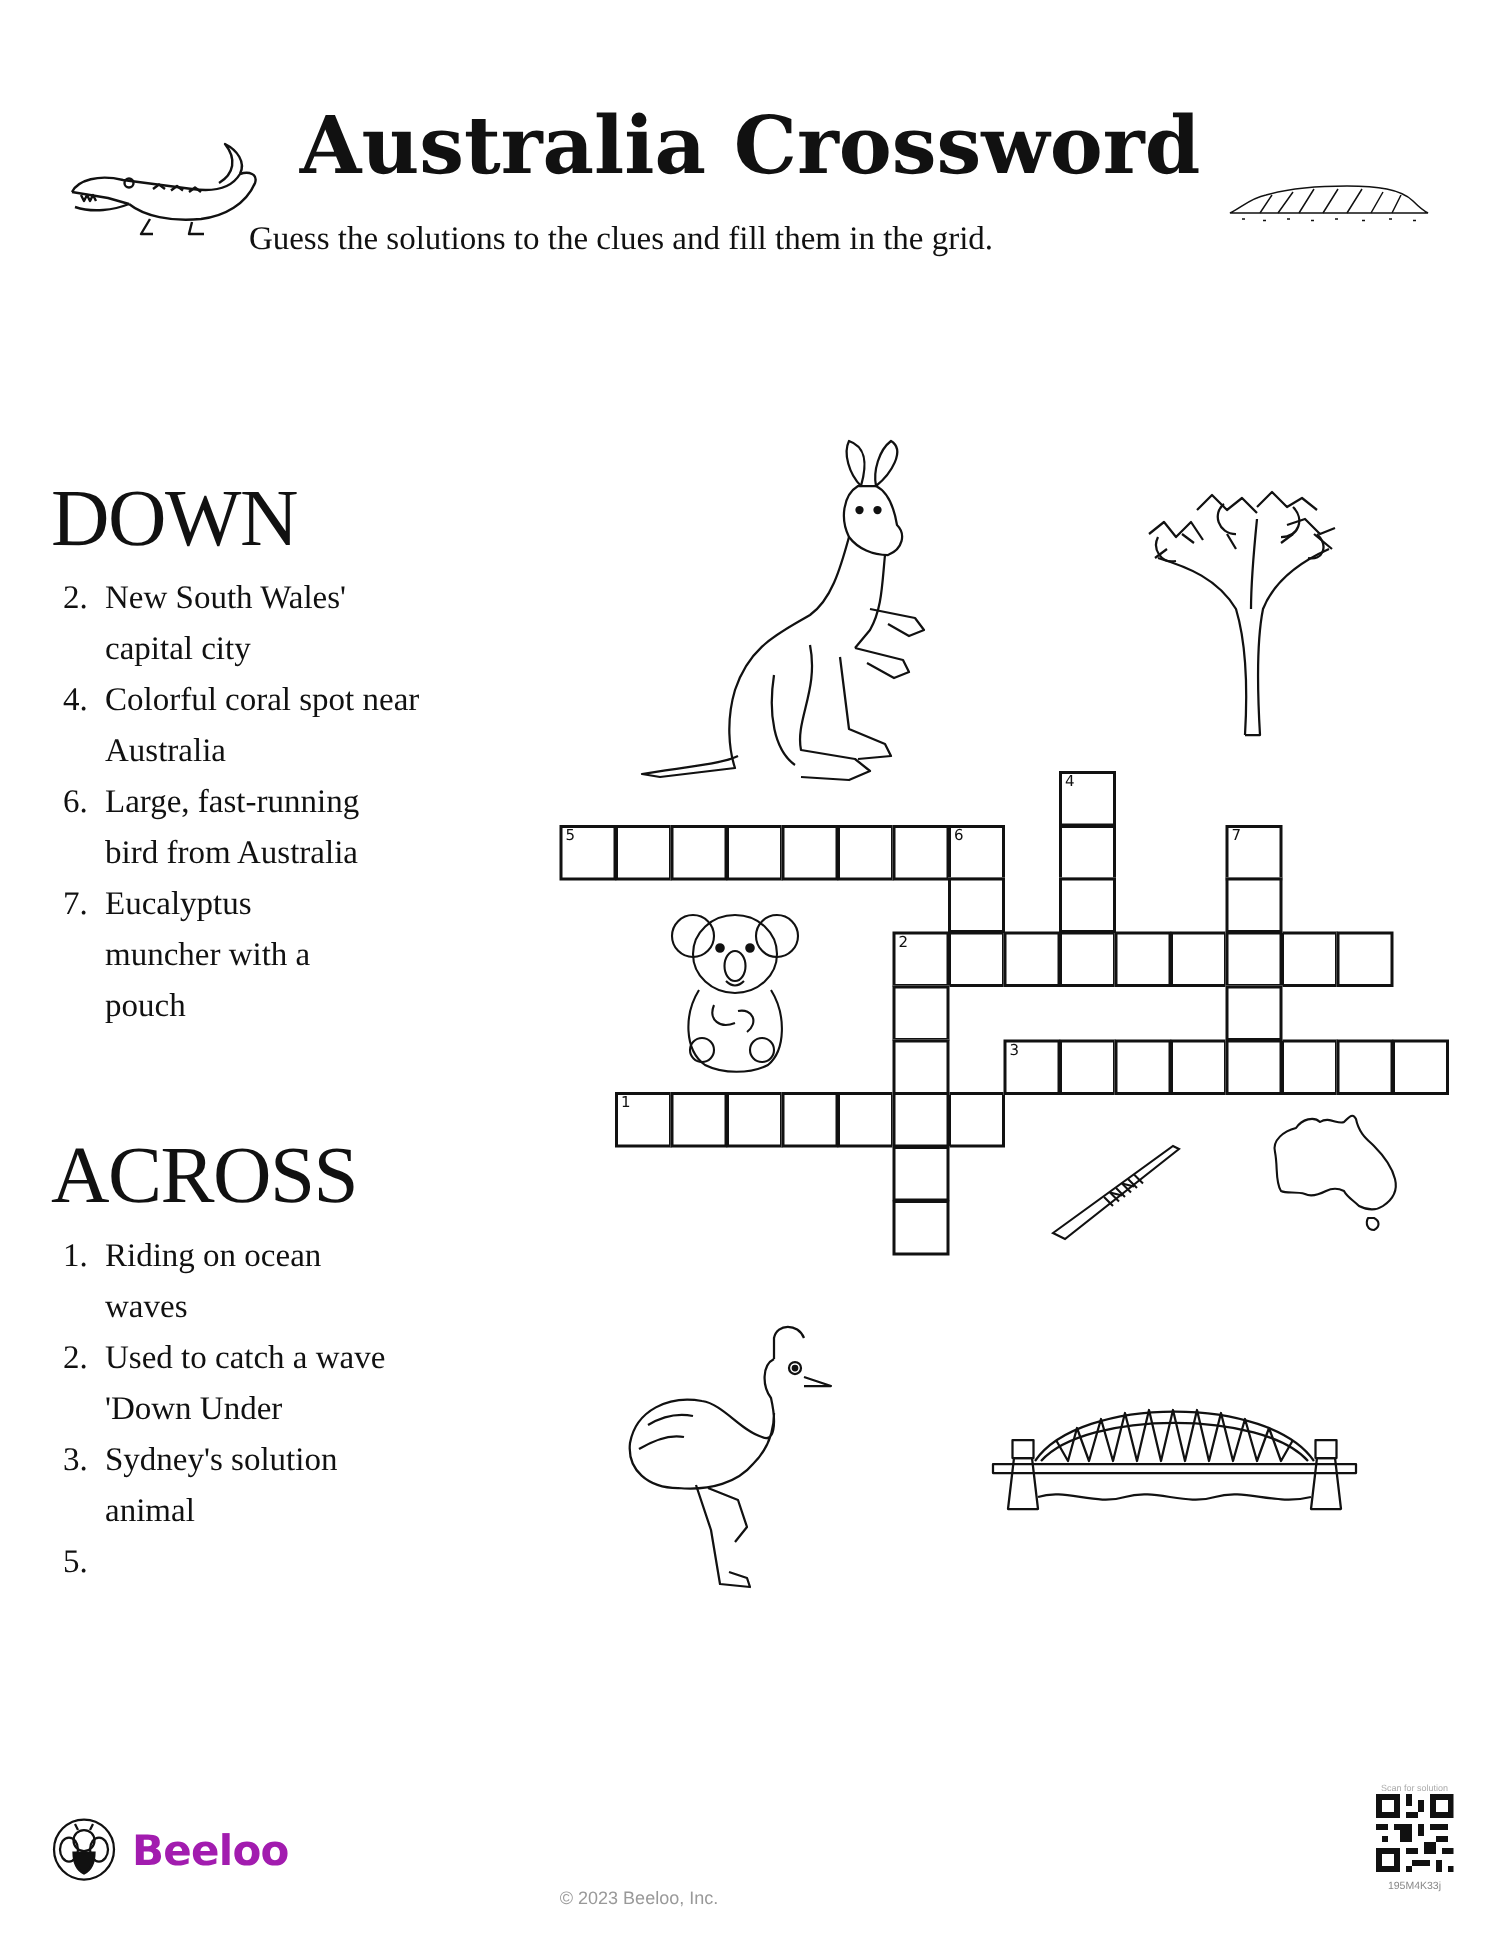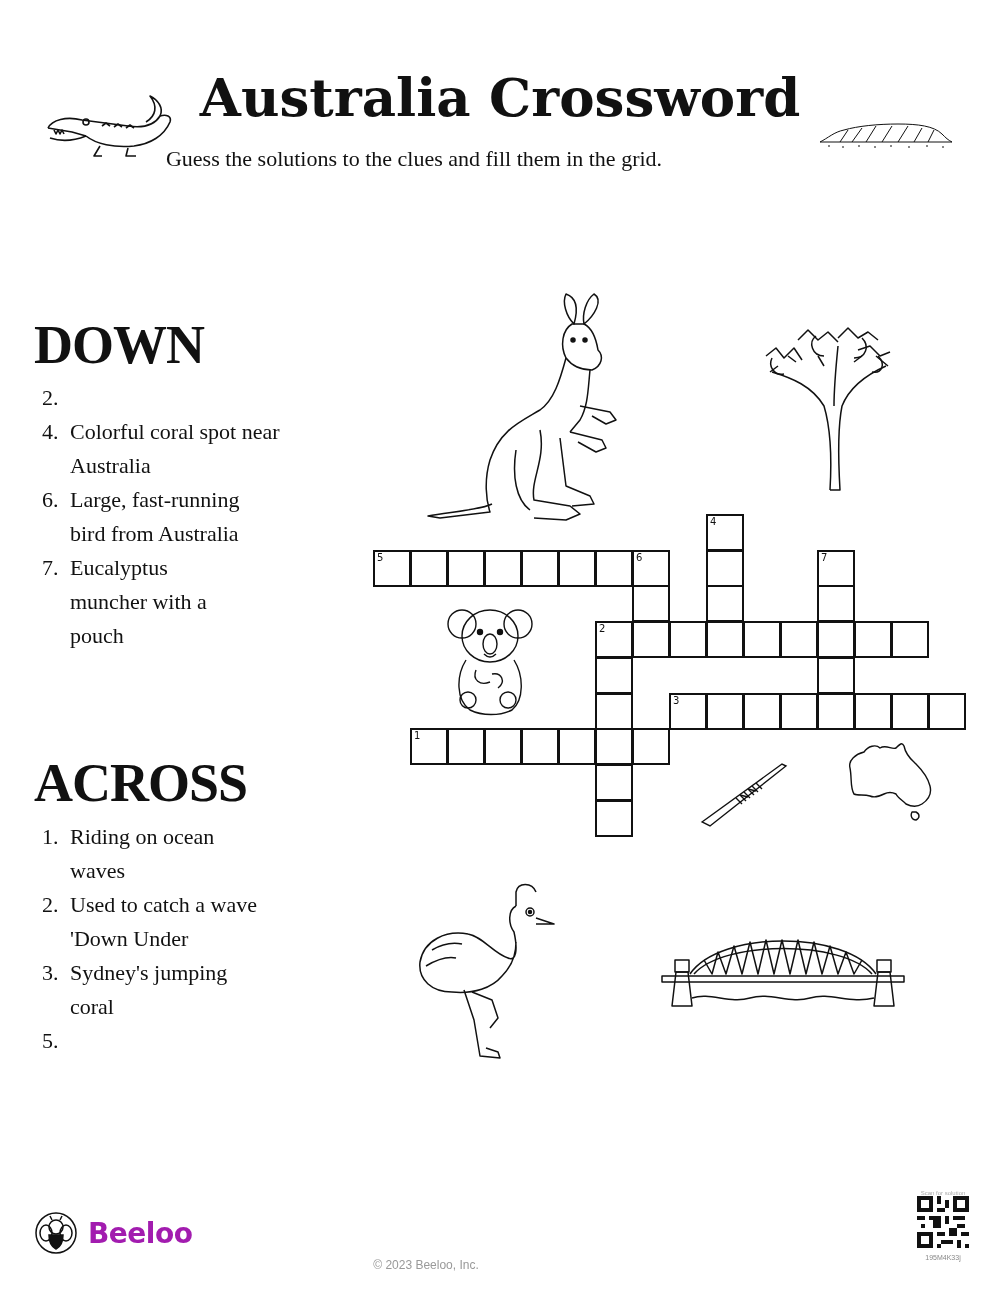--- a/index.html
+++ b/index.html
@@ -1,19 +1,19 @@
 <!DOCTYPE html>
 <html><head>
 <meta charset="utf-8">
 <style>
   html, body { margin: 0; padding: 0; background: #ffffff; }
   body { width: 1000px; height: 1294px; position: relative; overflow: hidden; color: #111; font-family: "DejaVu Serif", serif; }
   .title { position: absolute; left: 0; width: 1000px; top: 66px; text-align: center; font-family: "DejaVu Serif", serif; font-weight: bold; font-size: 53px; letter-spacing: 0px; color: #111; }
   .subtitle { position: absolute; left: 0; width: 828px; top: 146px; text-align: center; font-family: "Liberation Serif", serif; font-size: 22px; color: #111; }
-  .section-head { position: absolute; left: 34px; font-family: "Liberation Serif", serif; font-weight: bold; font-size: 54px; letter-spacing: -1px; color: #111; }
+  .section-head { position: absolute; left: 34px; font-family: "Liberation Serif", serif; font-weight: normal; font-size: 54px; letter-spacing: -1px; color: #111; }
   .clue-list { position: absolute; left: 42px; width: 250px; font-family: "Liberation Serif", serif; font-size: 22px; line-height: 34px; margin: 0; padding: 0; list-style: none; }
   .clue { display: flex; }
   .clue .num { width: 28px; flex: 0 0 28px; }
   .clue .txt { flex: 1; }
   .grid { position: absolute; left: 0; top: 0; }
   .cell { position: absolute; box-sizing: border-box; width: 38px; height: 37px; border: 2.5px solid #111; background: #fff; }
   .cell .n { position: absolute; left: 2px; top: 0px; font-family: "DejaVu Sans", sans-serif; font-size: 10px; color: #111; }
   .illus { position: absolute; }
   .brand { position: absolute; left: 34px; top: 1211px; display: flex; align-items: center; }
   .brand-name { font-family: "DejaVu Sans", sans-serif; font-weight: bold; font-size: 28px; margin-left: 10px; color: #a21caf; letter-spacing: -0.5px; }
@@ -129,20 +129,21 @@
     <path d="M34 54 C64 20 182 20 212 54"></path>
     <path d="M44 40 L52 54 L58 32 L66 54 L74 26 L82 54 L90 22 L98 54 L106 20 L114 54 L122 20 L130 54 L138 20 L146 54 L154 22 L162 54 L170 26 L178 54 L186 32 L194 54 L202 40"></path>
     <path d="M32 78 C50 72 70 84 90 78 C110 72 130 84 150 78 C170 72 190 84 214 78"></path>
   </g>
 </svg>
 
 <div class="section-head" style="top:314px">DOWN</div>
 <ul class="clue-list" style="top:381px">
   <li class="clue">
       <span class="num">2.</span>
+      <span class="txt">New South Wales' capital city</span>
     </li>
   <li class="clue">
       <span class="num">4.</span>
       <span class="txt">Colorful coral spot near Australia</span>
     </li>
   <li class="clue">
       <span class="num">6.</span>
       <span class="txt" style="max-width:170px">Large, fast-running bird from Australia</span>
     </li>
   <li class="clue">
@@ -156,21 +157,21 @@
   <li class="clue">
       <span class="num">1.</span>
       <span class="txt" style="max-width:170px">Riding on ocean waves</span>
     </li>
   <li class="clue">
       <span class="num">2.</span>
       <span class="txt" style="max-width:190px">Used to catch a wave 'Down Under</span>
     </li>
   <li class="clue">
       <span class="num">3.</span>
-      <span class="txt" style="max-width:180px">Sydney's jumping coral</span>
+      <span class="txt" style="max-width:180px">Sydney's solution animal</span>
     </li>
   <li class="clue">
       <span class="num">5.</span>
     </li>
 </ul>
 
 <div class="grid" id="grid">
     <div class="cell" style="left: 410px; top: 728px;">
       <span class="n">1</span>
     </div>

